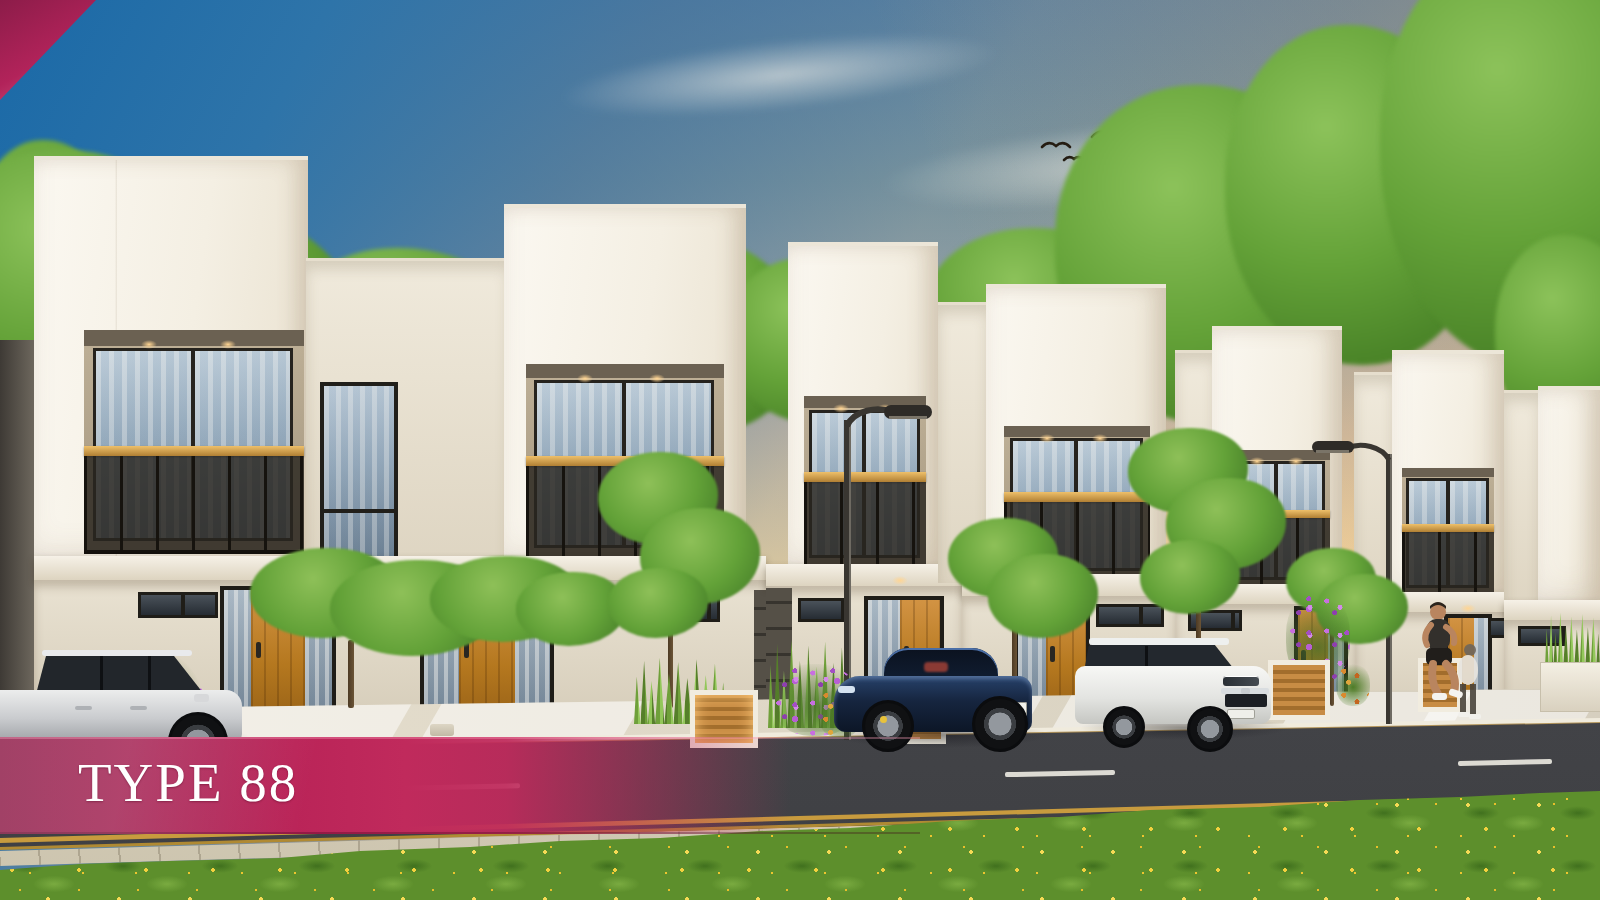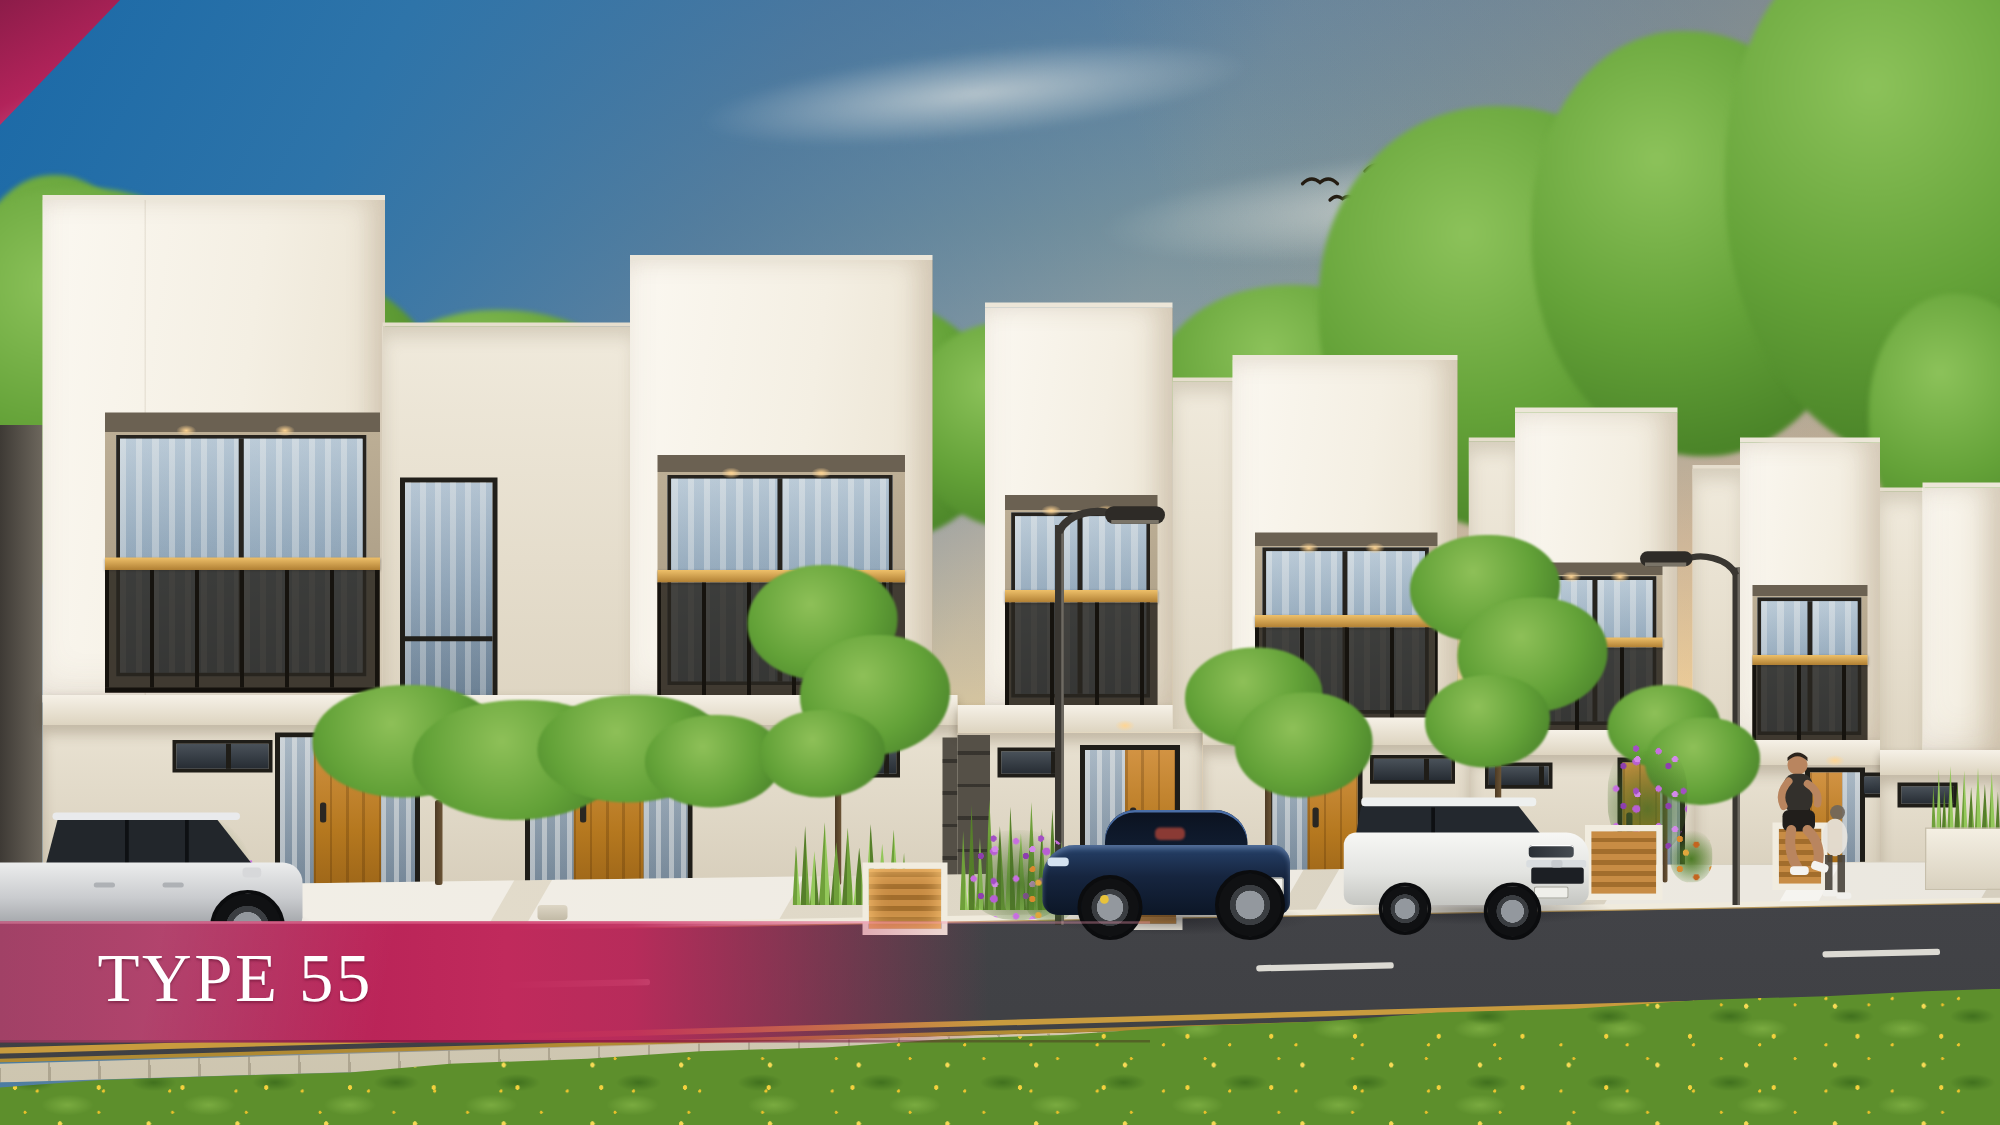--- a/index.html
+++ b/index.html
@@ -415,18 +415,18 @@
       <rect x="18" y="50" width="26" height="17" rx="5" fill="#211e1b"></rect>
       <path d="M25 66 Q22 84 30 96" stroke="#b9855f" stroke-width="8" fill="none" stroke-linecap="round"></path>
       <path d="M38 66 Q50 78 46 94" stroke="#b9855f" stroke-width="8" fill="none" stroke-linecap="round"></path>
       <rect x="24" y="95" width="15" height="7" rx="3" fill="#f4f3f0"></rect>
       <rect x="41" y="92" width="14" height="7" rx="3" fill="#f4f3f0" transform="rotate(18 48 95)"></rect>
     </g>
   </svg>
 
   <div class="abs banner">
     <div class="banner-sheen"></div>
-    <div class="banner-text">TYPE 55</div>
+    <div class="banner-text">TYPE 88</div>
   </div>
 
   <div class="abs wedge"></div>
 
 </div>
 
 </body></html>

